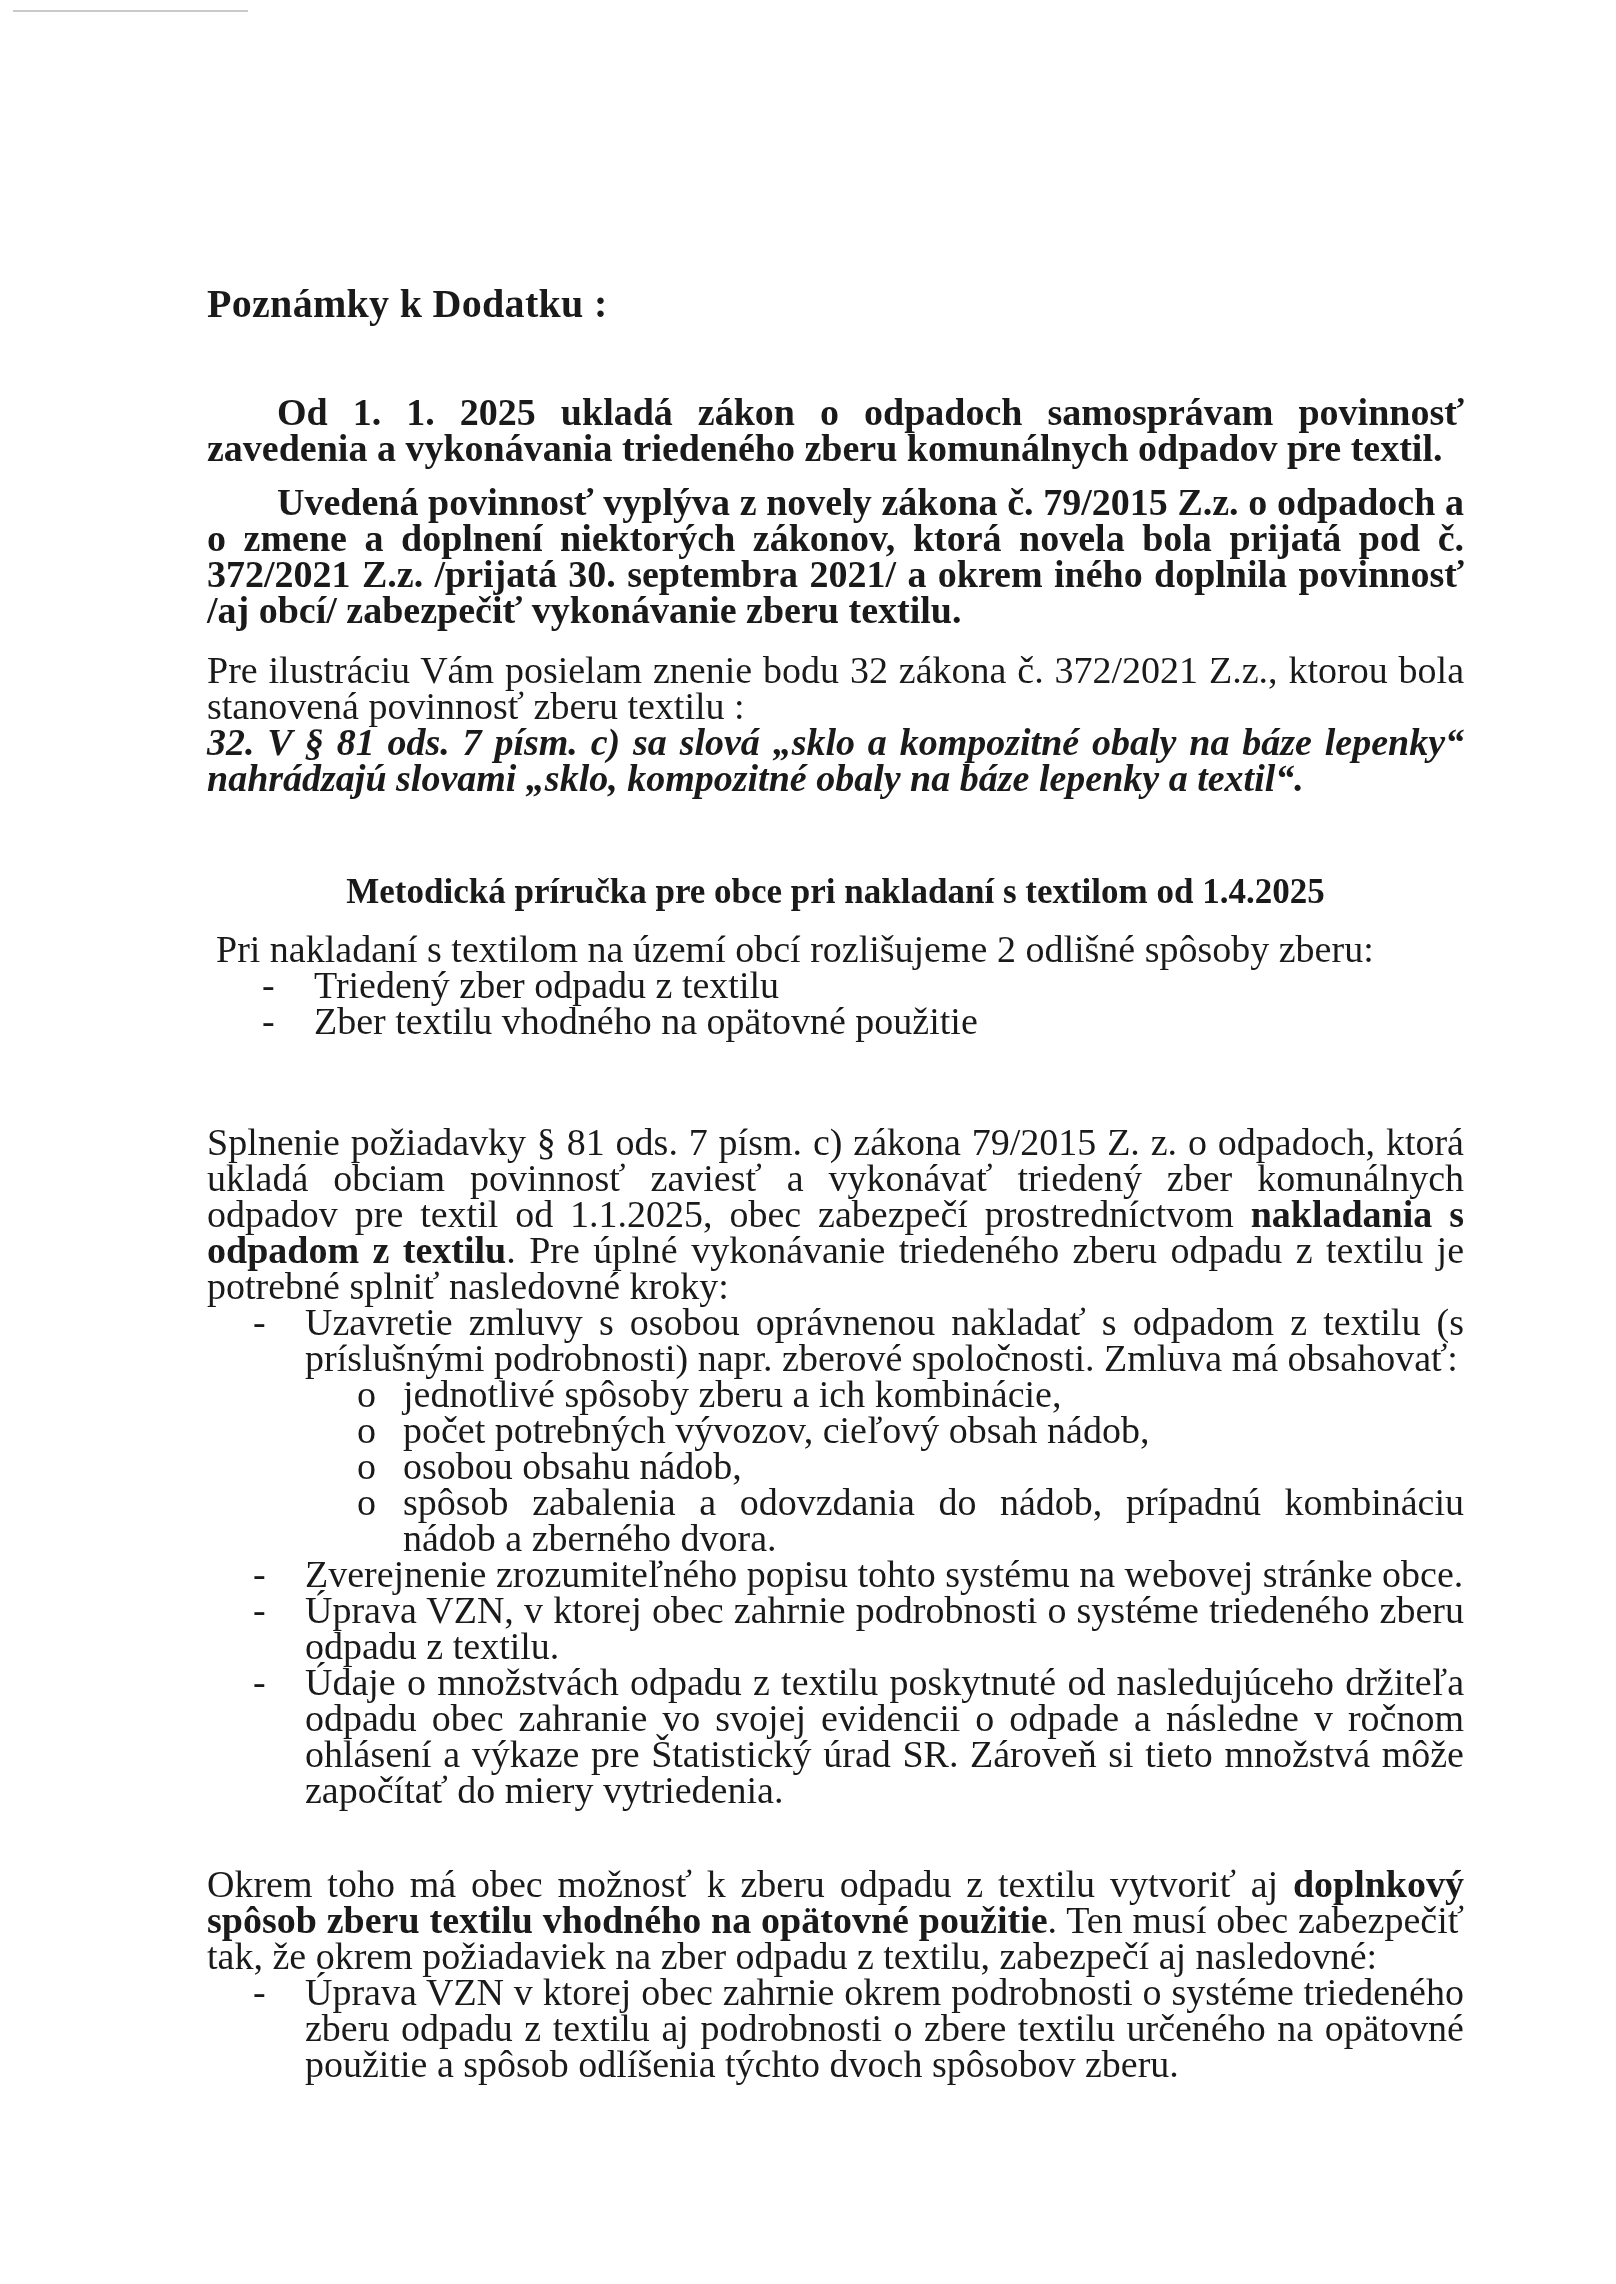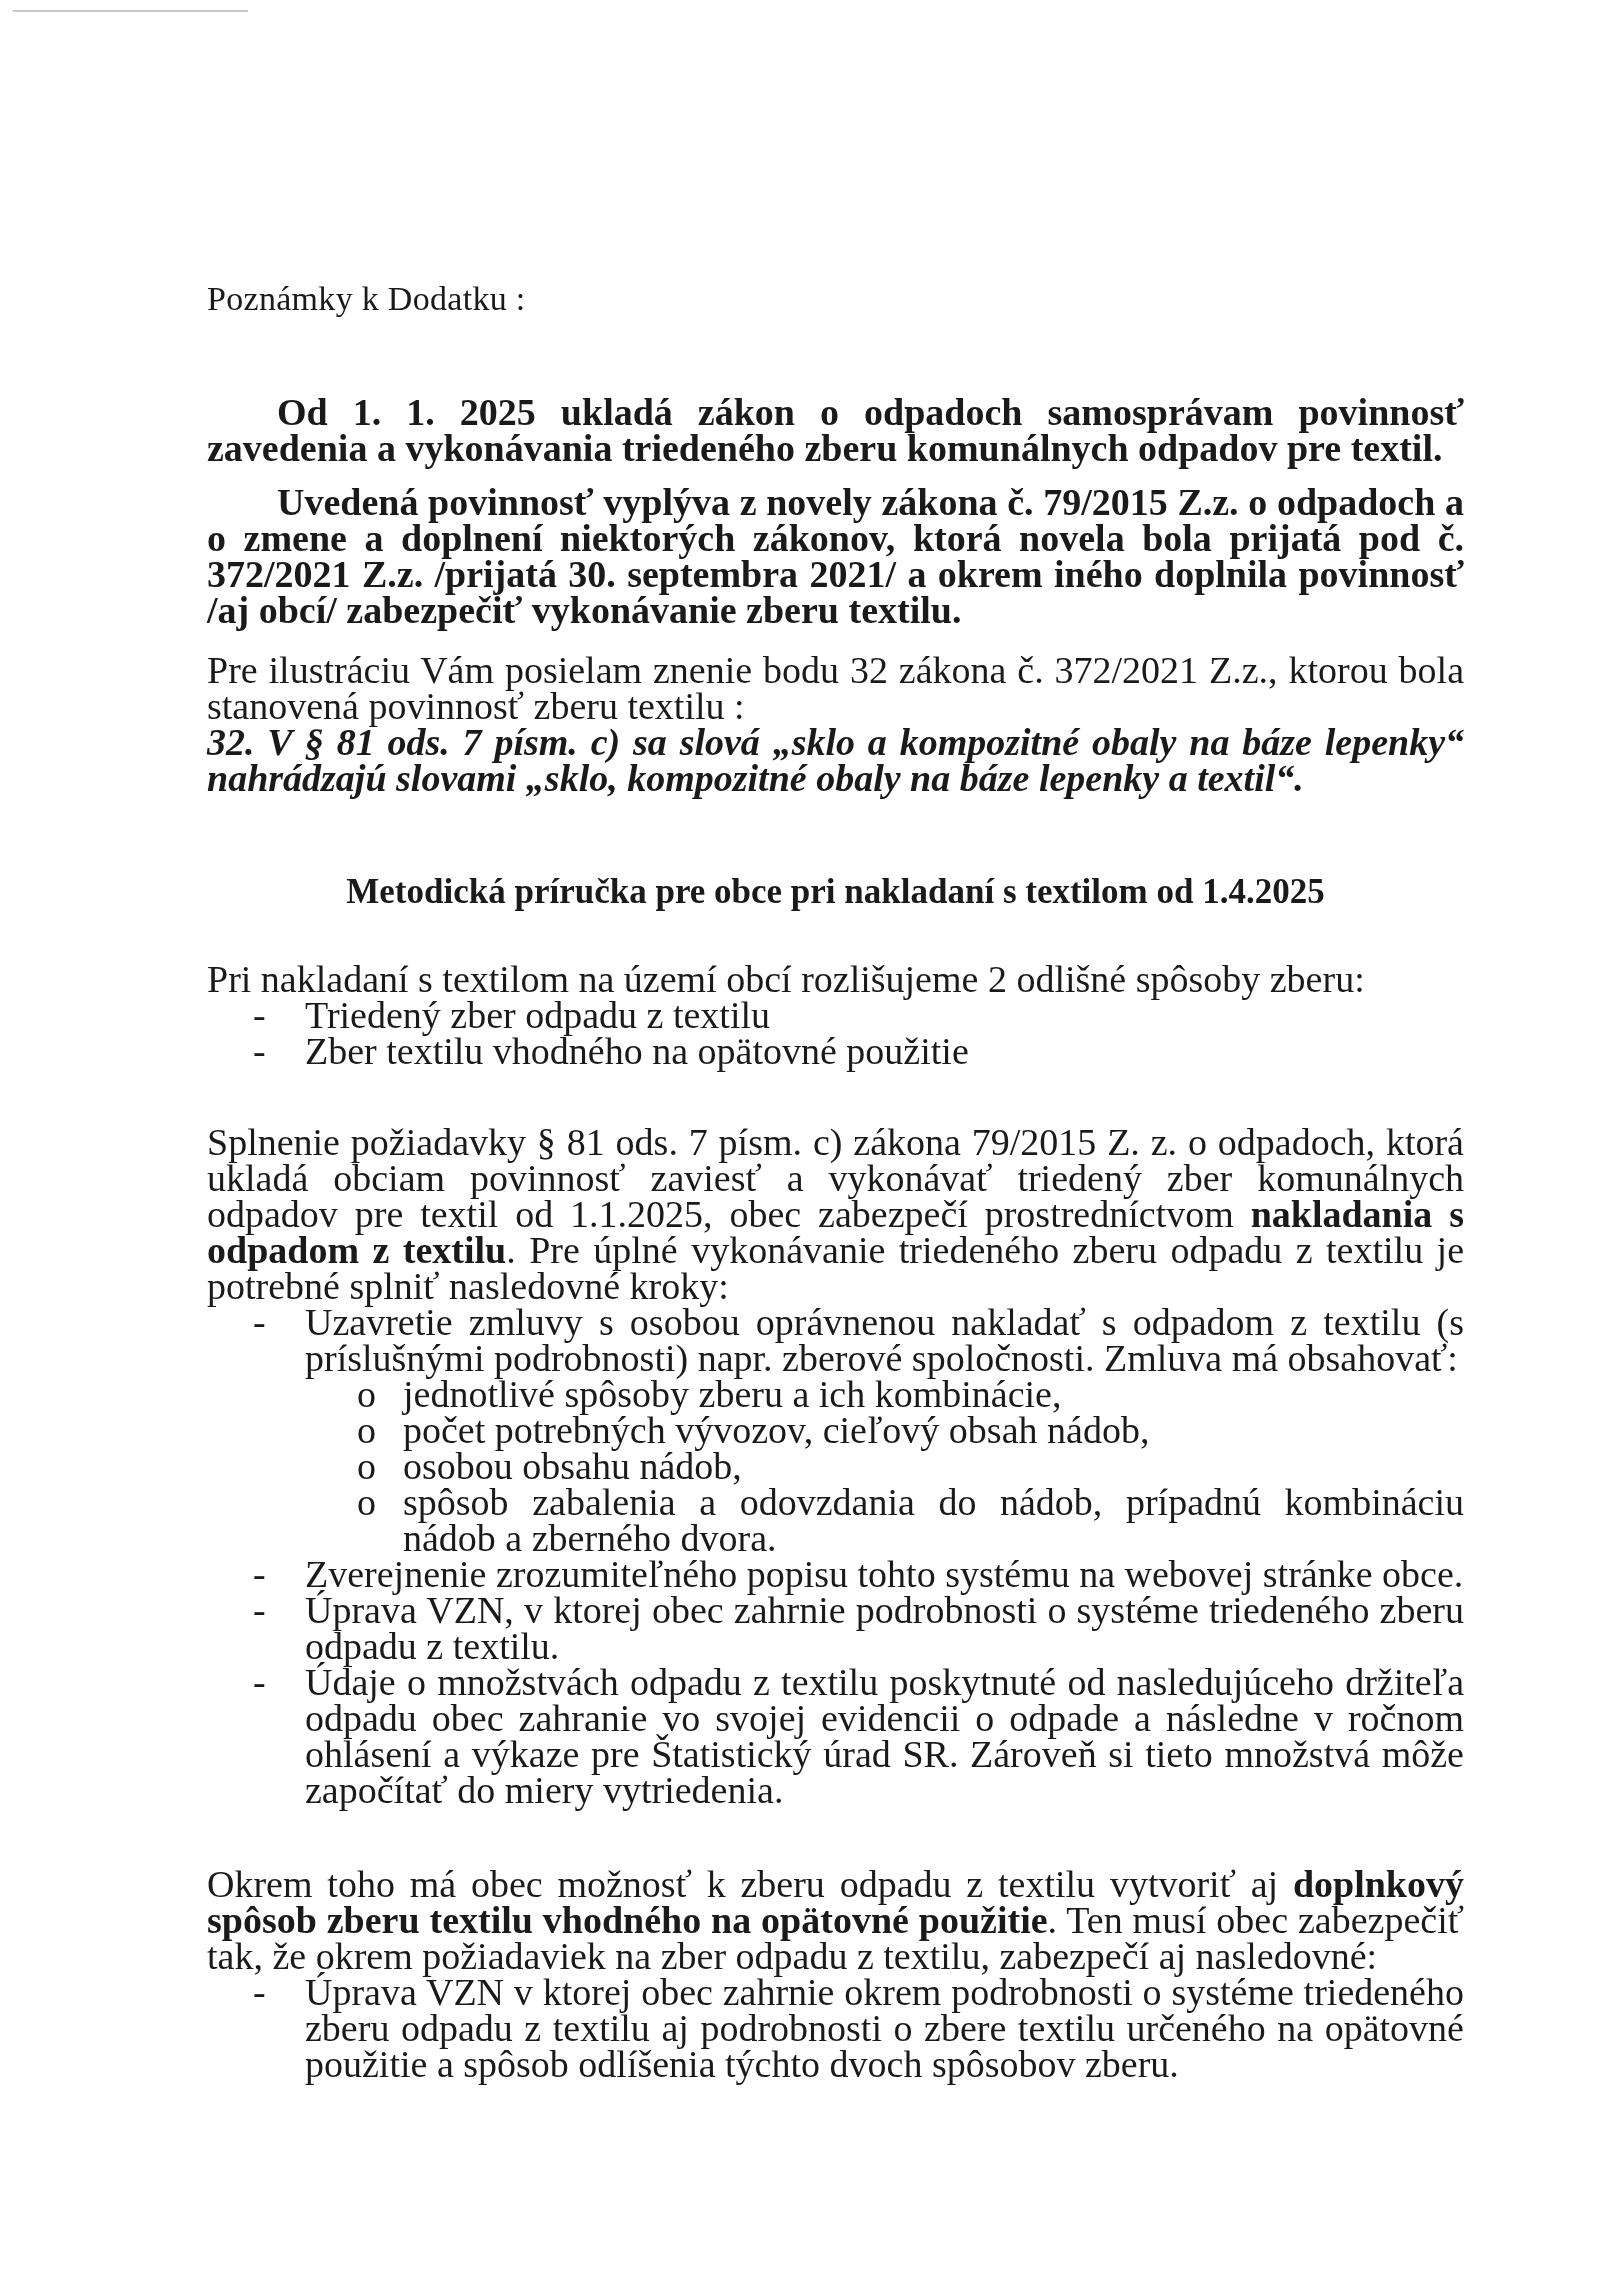--- a/index.html
+++ b/index.html
@@ -1,20 +1,20 @@
 <!DOCTYPE html>
 <html style="font-size:10.4px"><head>
 <meta charset="utf-8">
 <style>
   html, body { margin:0; padding:0; background:#ffffff; }
   body { width:1617px; height:2284px; position:relative; overflow:hidden;
          font-family:"Liberation Serif","DejaVu Serif",serif; color:#1a1a1a; }
   .scanline { position:absolute; left:13px; top:10.4px; width:235px; height:1.3px; background:#c9c9c9; }
   .page { position:absolute; left:207px; top:0; width:1257px; }
-  .h1 { position:absolute; left:0; top:280px; font-size:34px; font-weight:normal; letter-spacing:0.3px; }
+  .h1 { position:absolute; left:0; top:280px; font-size:40px; font-weight:bold; letter-spacing:0.3px; }
   .block { position:absolute; left:0; width:1257px; font-size:38px; line-height:36px; text-align:justify; }
   .bold { font-weight:bold; }
   .ital { font-style:italic; font-weight:bold; }
   .indent { text-indent:70px; }
   .h2 { position:absolute; left:0; width:1257px; top:872px; text-align:center; font-size:35px; font-weight:bold; }
   ul.dash { list-style:none; margin:0; padding:0; }
   ul.dash > li { position:relative; padding-left:98px; text-align:justify; }
   ul.dash > li::before { content:"-"; position:absolute; left:46px; top:0; }
   ul.circ { list-style:none; margin:0; padding:0; }
   ul.circ > li { position:relative; padding-left:196px; text-align:justify; }
@@ -35,21 +35,21 @@
     <p class="indent" style="margin-top:18px;">Uvedená povinnosť vyplýva z novely zákona č. 79/2015 Z.z. o odpadoch a o zmene a doplnení niektorých zákonov, ktorá novela bola prijatá pod č. 372/2021 Z.z. /prijatá 30. septembra 2021/ a okrem iného doplnila povinnosť /aj obcí/ zabezpečiť vykonávanie zberu textilu.</p>
   </div>
 
   <div class="block" style="top:652px;">
     <p>Pre ilustráciu Vám posielam znenie bodu 32 zákona č. 372/2021 Z.z., ktorou bola stanovená povinnosť zberu textilu :</p>
     <p class="ital">32. V § 81 ods. 7 písm. c) sa slová „sklo a kompozitné obaly na báze lepenky“ nahrádzajú slovami „sklo, kompozitné obaly na báze lepenky a textil“.</p>
   </div>
 
   <div class="h2">Metodická príručka pre obce pri nakladaní s textilom od 1.4.2025</div>
 
-  <div class="block" style="top:961px;">
+  <div class="block" style="top:931px;margin-left:9px;">
     <p>Pri nakladaní s textilom na území obcí rozlišujeme 2 odlišné spôsoby zberu:</p>
     <ul class="dash">
       <li>Triedený zber odpadu z textilu</li>
       <li>Zber textilu vhodného na opätovné použitie</li>
     </ul>
   </div>
 
   <div class="block" style="top:1124px;">
     <p><span>Splnenie požiadavky § 81 ods. 7 písm. c) zákona 79/2015 Z. z. o odpadoch, ktorá ukladá obciam povinnosť zaviesť a vykonávať triedený zber komunálnych odpadov pre textil od 1.1.2025, obec zabezpečí prostredníctvom </span><span class="bold">nakladania s odpadom z textilu</span><span>. Pre úplné vykonávanie triedeného zberu odpadu z textilu je potrebné splniť nasledovné kroky:</span></p>
     <ul class="dash">

